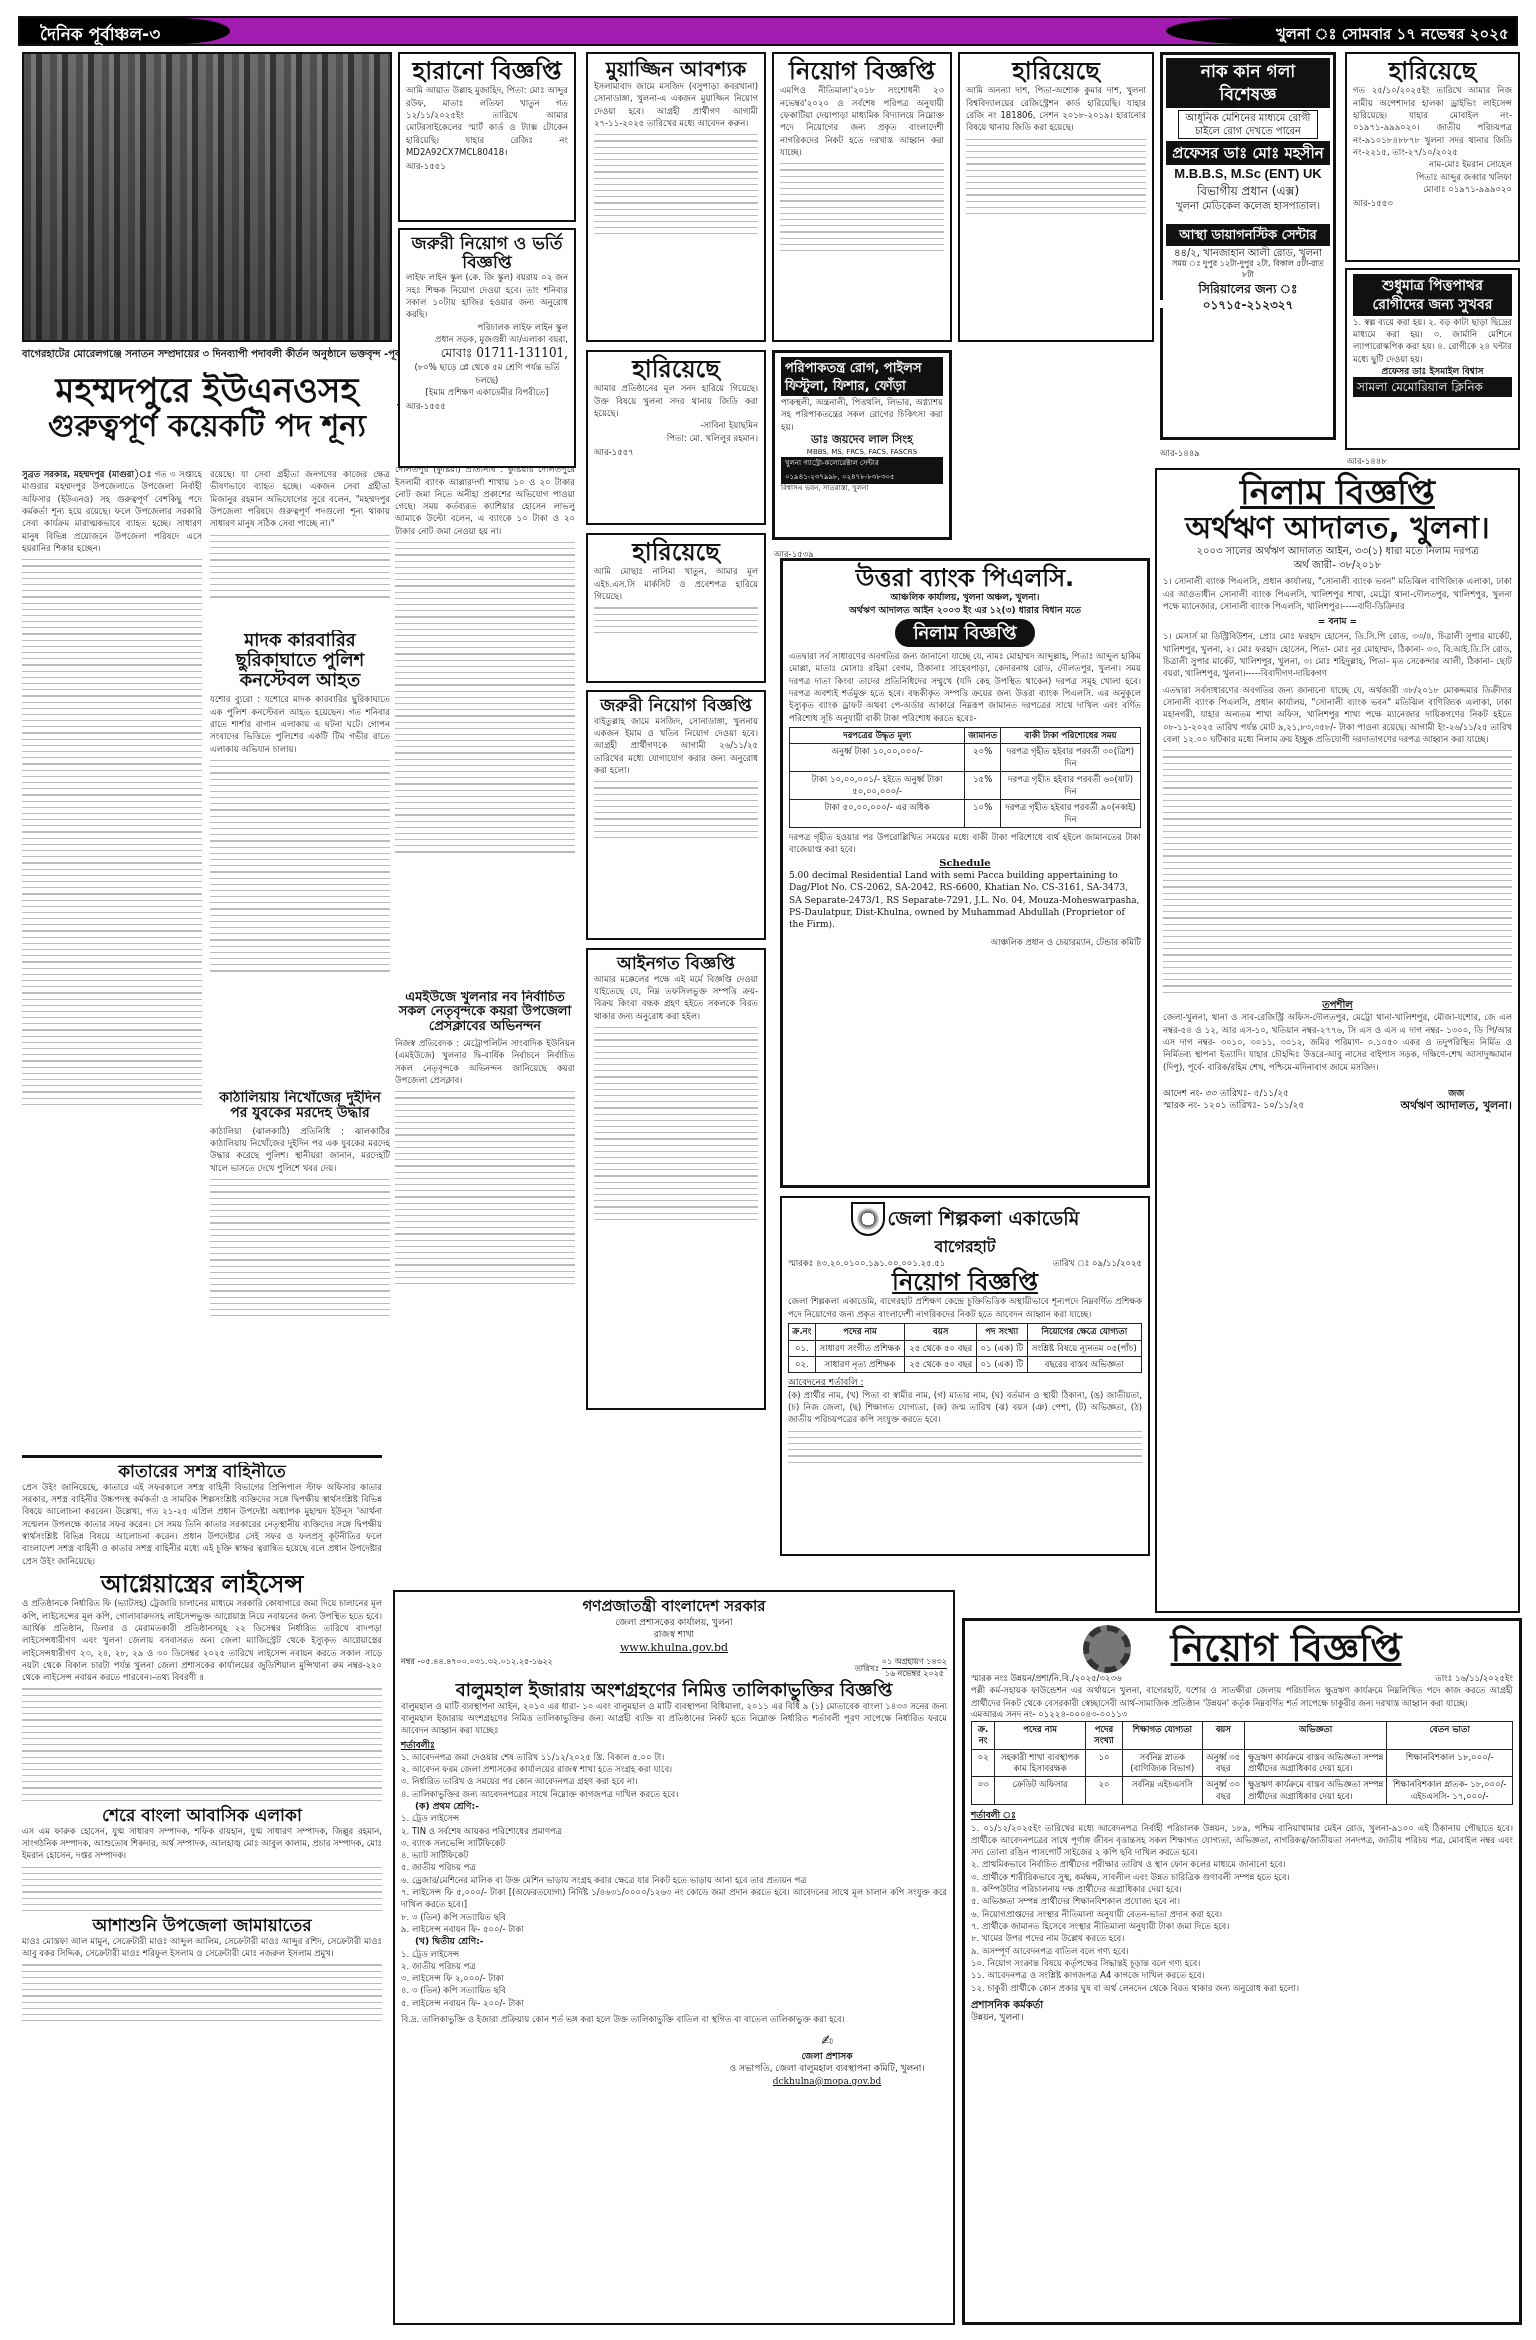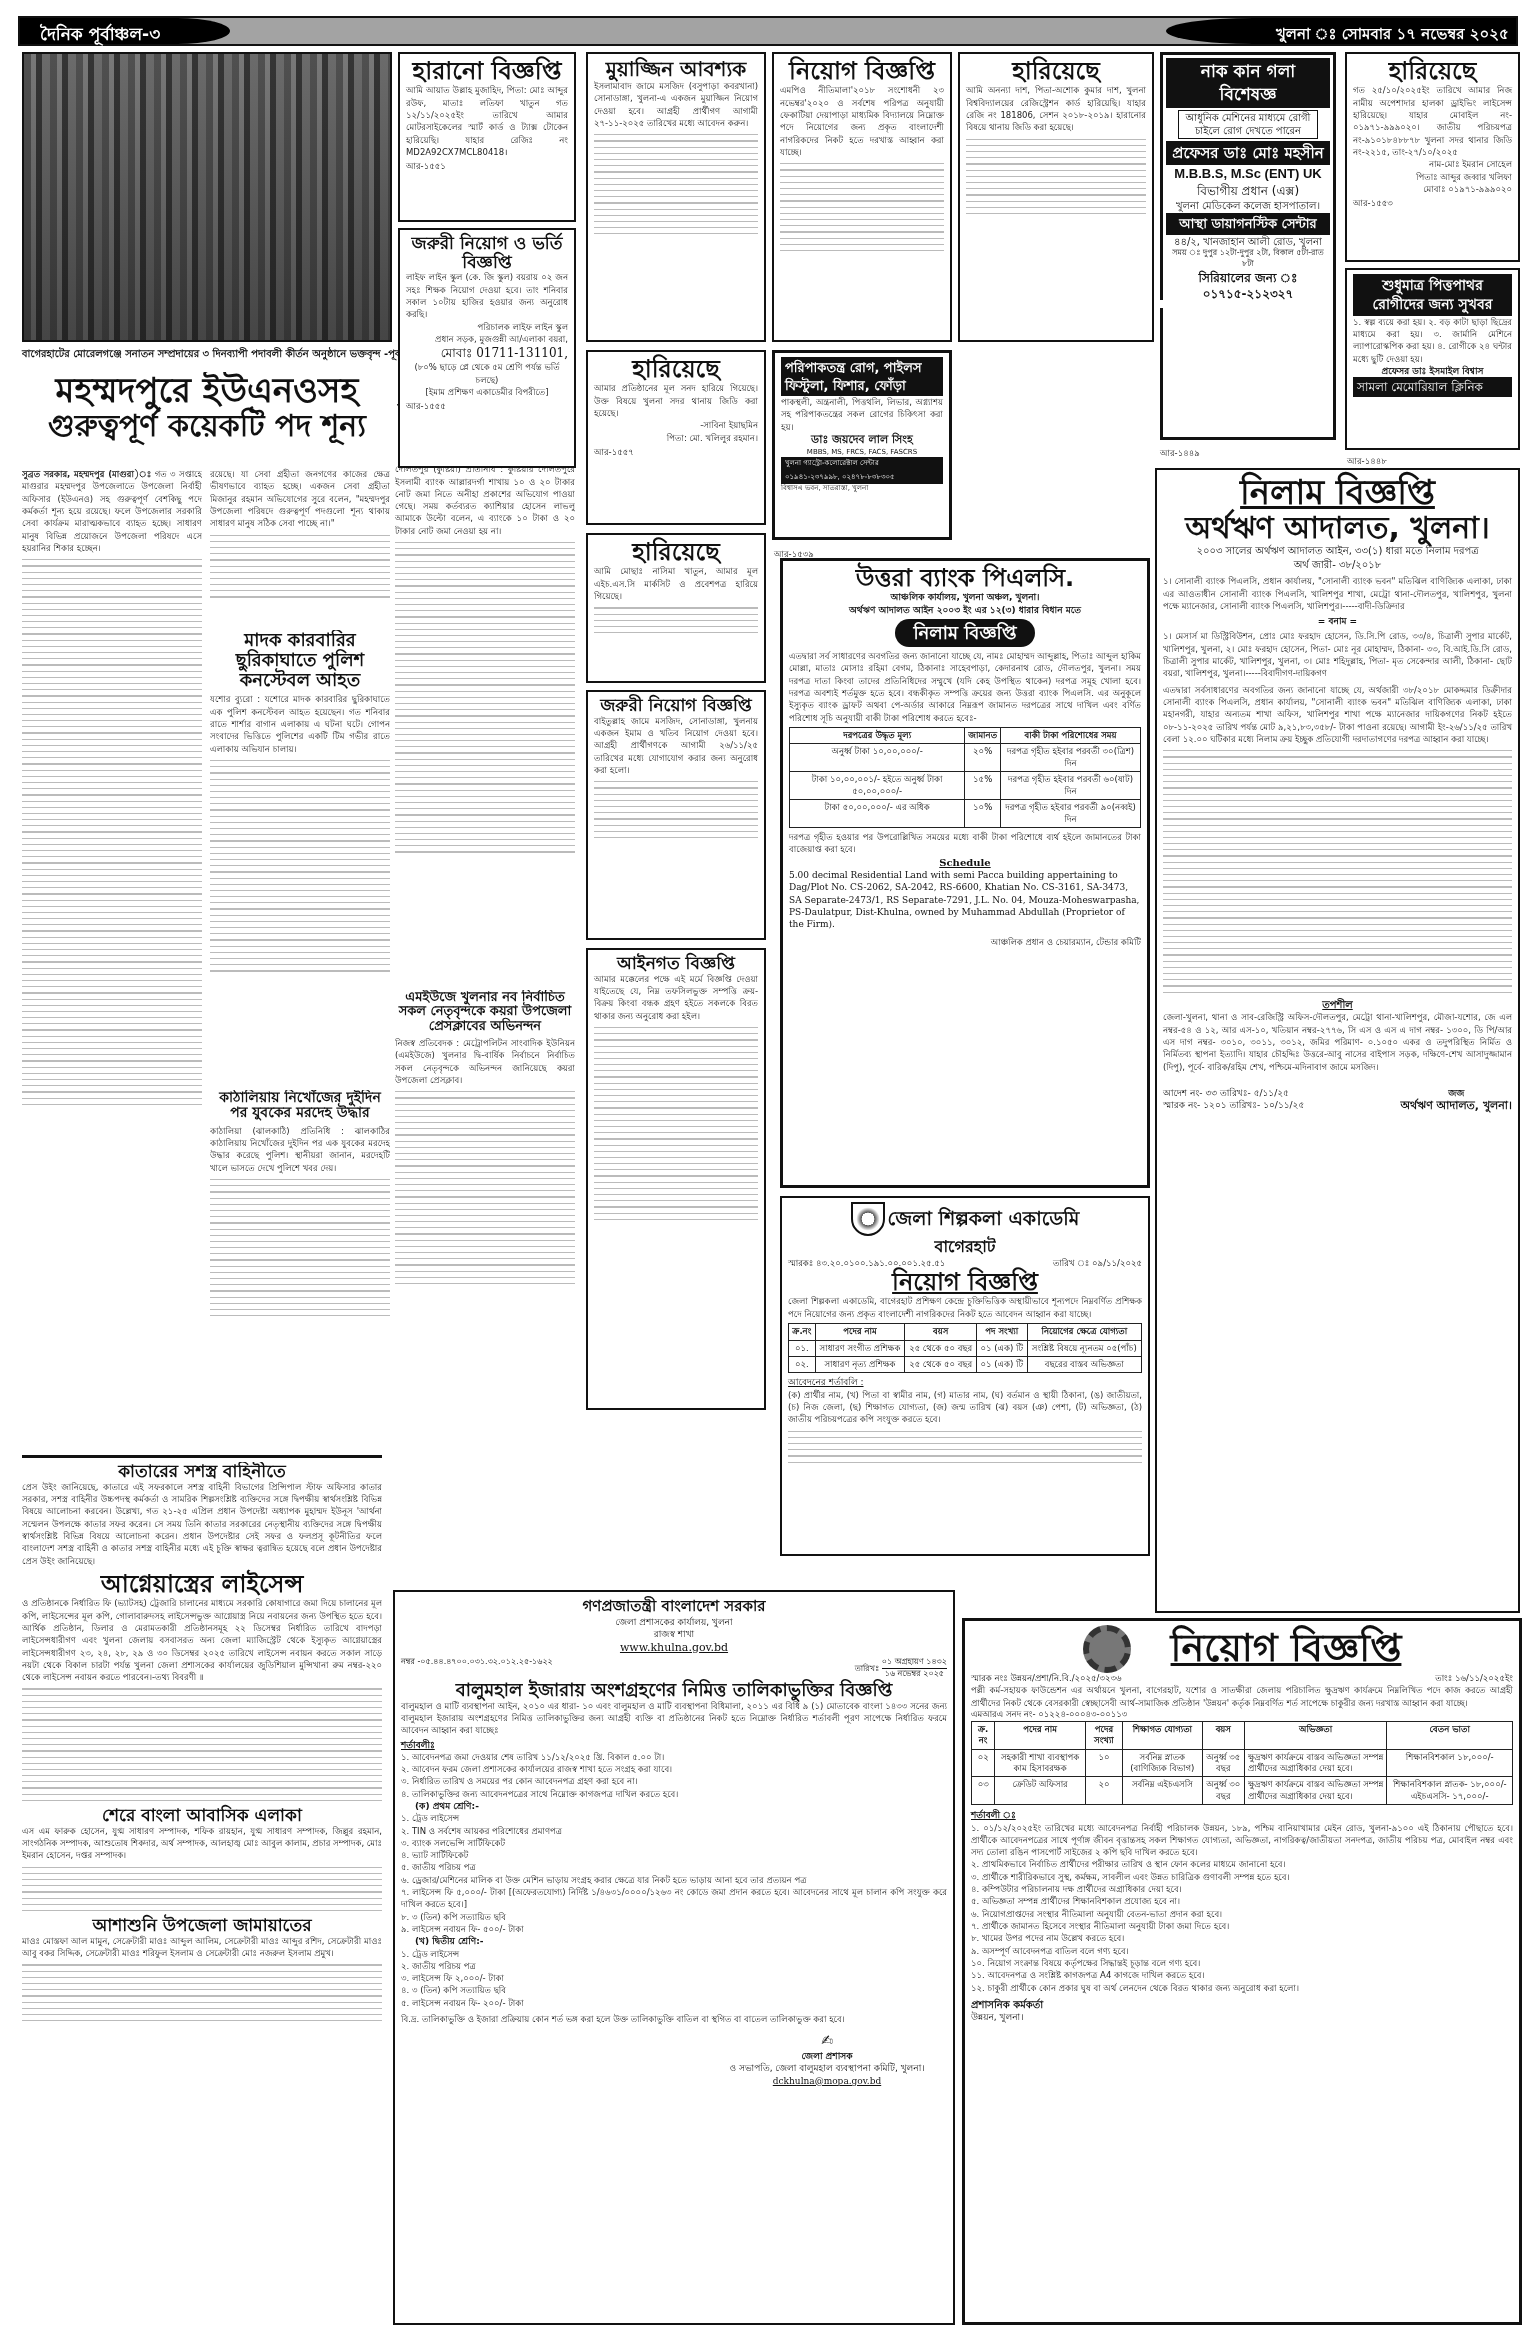--- a/index.html
+++ b/index.html
@@ -1,17 +1,17 @@
 <!DOCTYPE html>
 <html><head>
 <meta charset="utf-8">
 <style>
 *{box-sizing:border-box;margin:0;padding:0}
 body{width:1536px;height:2340px;background:#fff;font-family:"DejaVu Sans",sans-serif;color:#111;overflow:hidden;position:relative}
-.masthead{position:absolute;left:18px;top:16px;width:1500px;height:30px;background:#a3a3a3;border:2px solid #111}
+.masthead{position:absolute;left:18px;top:16px;width:1500px;height:30px;background:#a21caf;border:2px solid #111}
 .mast-left{position:absolute;left:0;top:0;height:26px;width:210px;background:#000;color:#fff;border-radius:0 50% 50% 0/0 100% 100% 0;font-size:17px;font-weight:bold;padding:3px 20px}
 .mast-right{position:absolute;right:0;top:0;height:26px;width:350px;background:#000;color:#fff;border-radius:50% 0 0 50%/100% 0 0 100%;font-size:15px;font-weight:bold;padding:4px 0 0 110px}
 .box{position:absolute;border:2px solid #111;background:#fff;overflow:hidden;padding:4px 6px;font-size:9px;line-height:1.35}
 .box.thick{border-width:3px}
 h1,h2,h3,h4{font-family:"DejaVu Sans",sans-serif;text-align:center;line-height:1.1}
 .hl-big{font-size:38px;font-weight:bold}
 .hl-med{font-size:24px;font-weight:bold}
 .hl-sm{font-size:17px;font-weight:bold}
 .hl-xs{font-size:13px;font-weight:bold}
 .inv{background:#111;color:#fff;padding:2px 4px}
@@ -565,21 +565,21 @@
 
 </div>
 
 <div class="box thick" style="left:1160px;top:52px;width:176px;height:388px;padding:3px">
   <div class="inv hl-sm" style="text-align:center">নাক কান গলা বিশেষজ্ঞ</div>
   <div style="text-align:center;font-size:10px;border:1px solid #111;margin:2px 12px">আধুনিক মেশিনের মাধ্যমে রোগী চাইলে রোগ দেখতে পারেন</div>
   <div class="inv hl-sm" style="text-align:center;font-size:15px">প্রফেসর ডাঃ মোঃ মহসীন</div>
   <div style="text-align:center;font-size:13px;font-weight:bold;font-family:'Liberation Sans',sans-serif">M.B.B.S, M.Sc (ENT) UK</div>
   <div style="text-align:center;font-size:12px">বিভাগীয় প্রধান (এক্স)</div>
   <div style="text-align:center;font-size:10px">খুলনা মেডিকেল কলেজ হাসপাতাল।</div>
-  <div class="inv hl-xs" style="text-align:center;margin-top:1px">আস্থা ডায়াগনস্টিক সেন্টার</div>
+  <div class="inv hl-xs" style="text-align:center;margin-top:12px">আস্থা ডায়াগনস্টিক সেন্টার</div>
   <div style="text-align:center;font-size:10px">৪৪/২, খানজাহান আলী রোড, খুলনা</div>
   <div style="text-align:center;font-size:8px">সময় ঃ দুপুর ১২টা-দুপুর ২টা, বিকাল ৫টা-রাত ৮টা</div>
   <div style="text-align:center;font-size:12px;font-weight:bold">সিরিয়ালের জন্য ঃ ০১৭১৫-২১২৩২৭</div>
 </div>
 <div class="ref" style="position:absolute;left:1160px;top:444px">আর-১৪৪৯</div>
 
 <div class="box" style="left:1345px;top:52px;width:175px;height:210px">
   <h2 class="hl-med">হারিয়েছে</h2>
   <div class="txt">গত ২৫/১০/২০২৫ইং তারিখে আমার নিজ নামীয় অপেশাদার হালকা ড্রাইভিং লাইসেন্স হারিয়েছে। যাহার মোবাইল নং- ০১৯৭১-৯৯৯০২০। জাতীয় পরিচয়পত্র নং-৯১০১৮৪৮৮৭৮ খুলনা সদর থানার জিডি নং-২২১৫, তাং-২৭/১০/২০২৫</div>
   <div class="txt" style="text-align:right">নাম-মোঃ ইমরান সোহেল</div>

